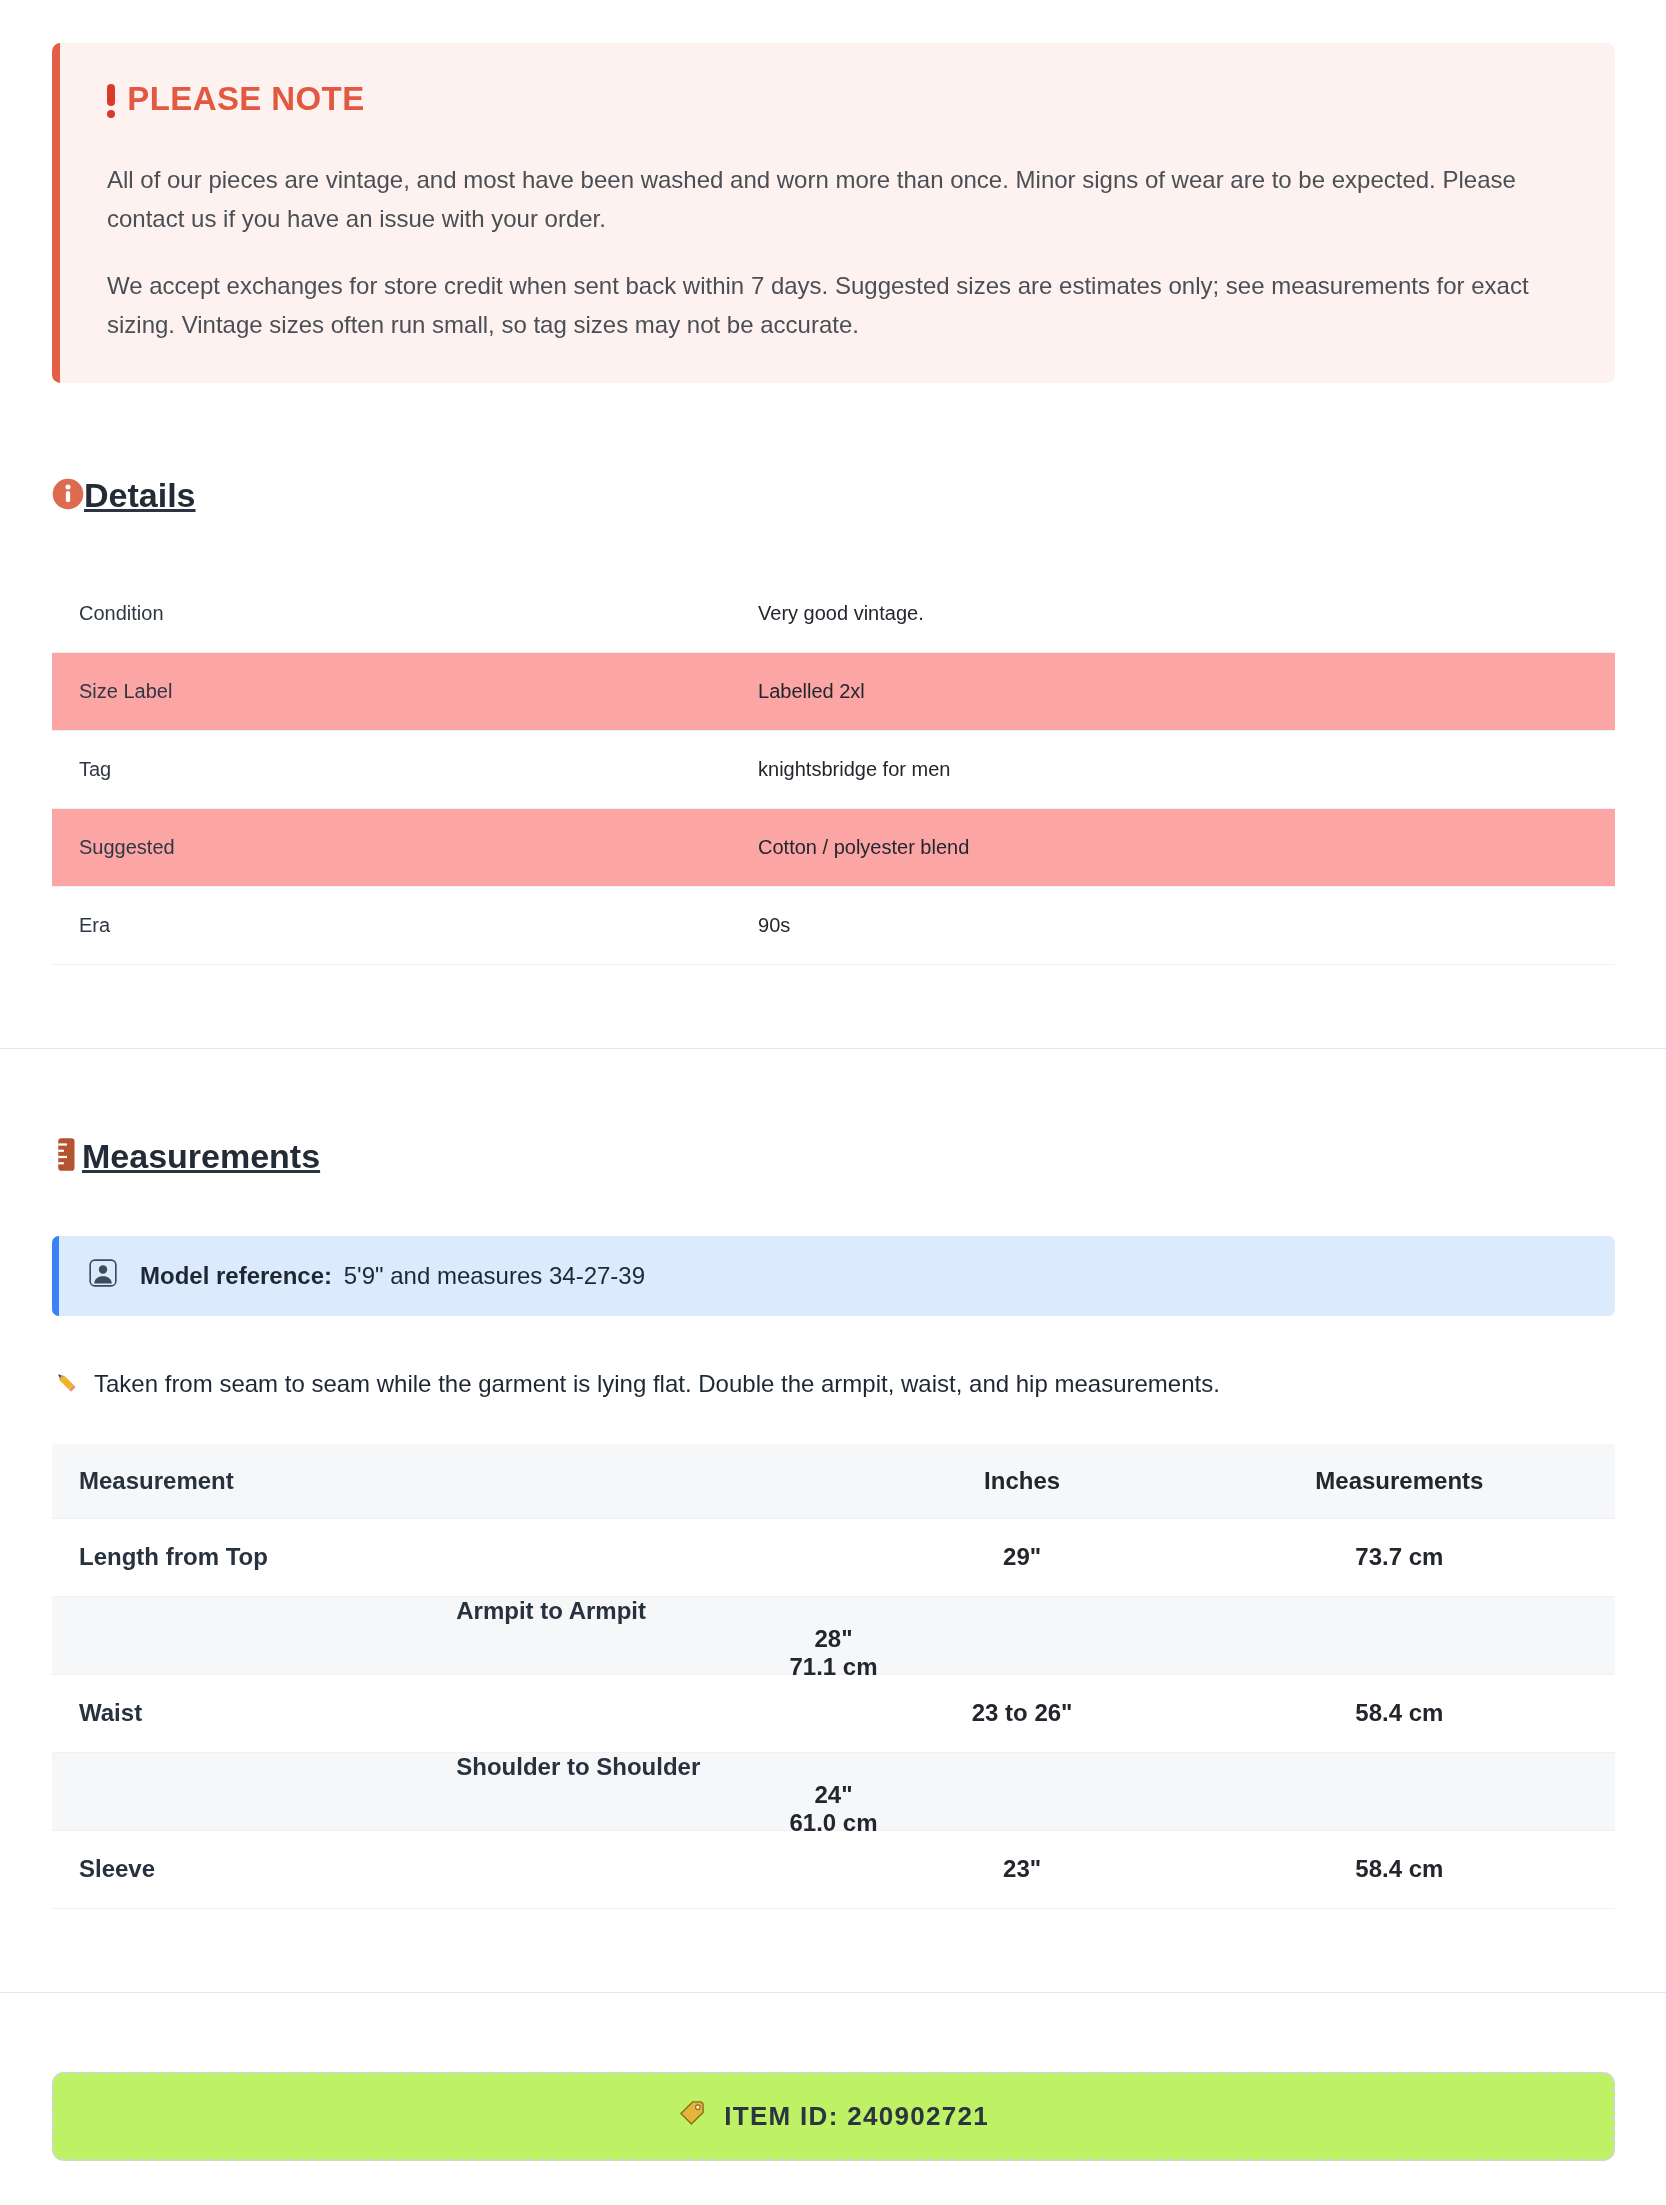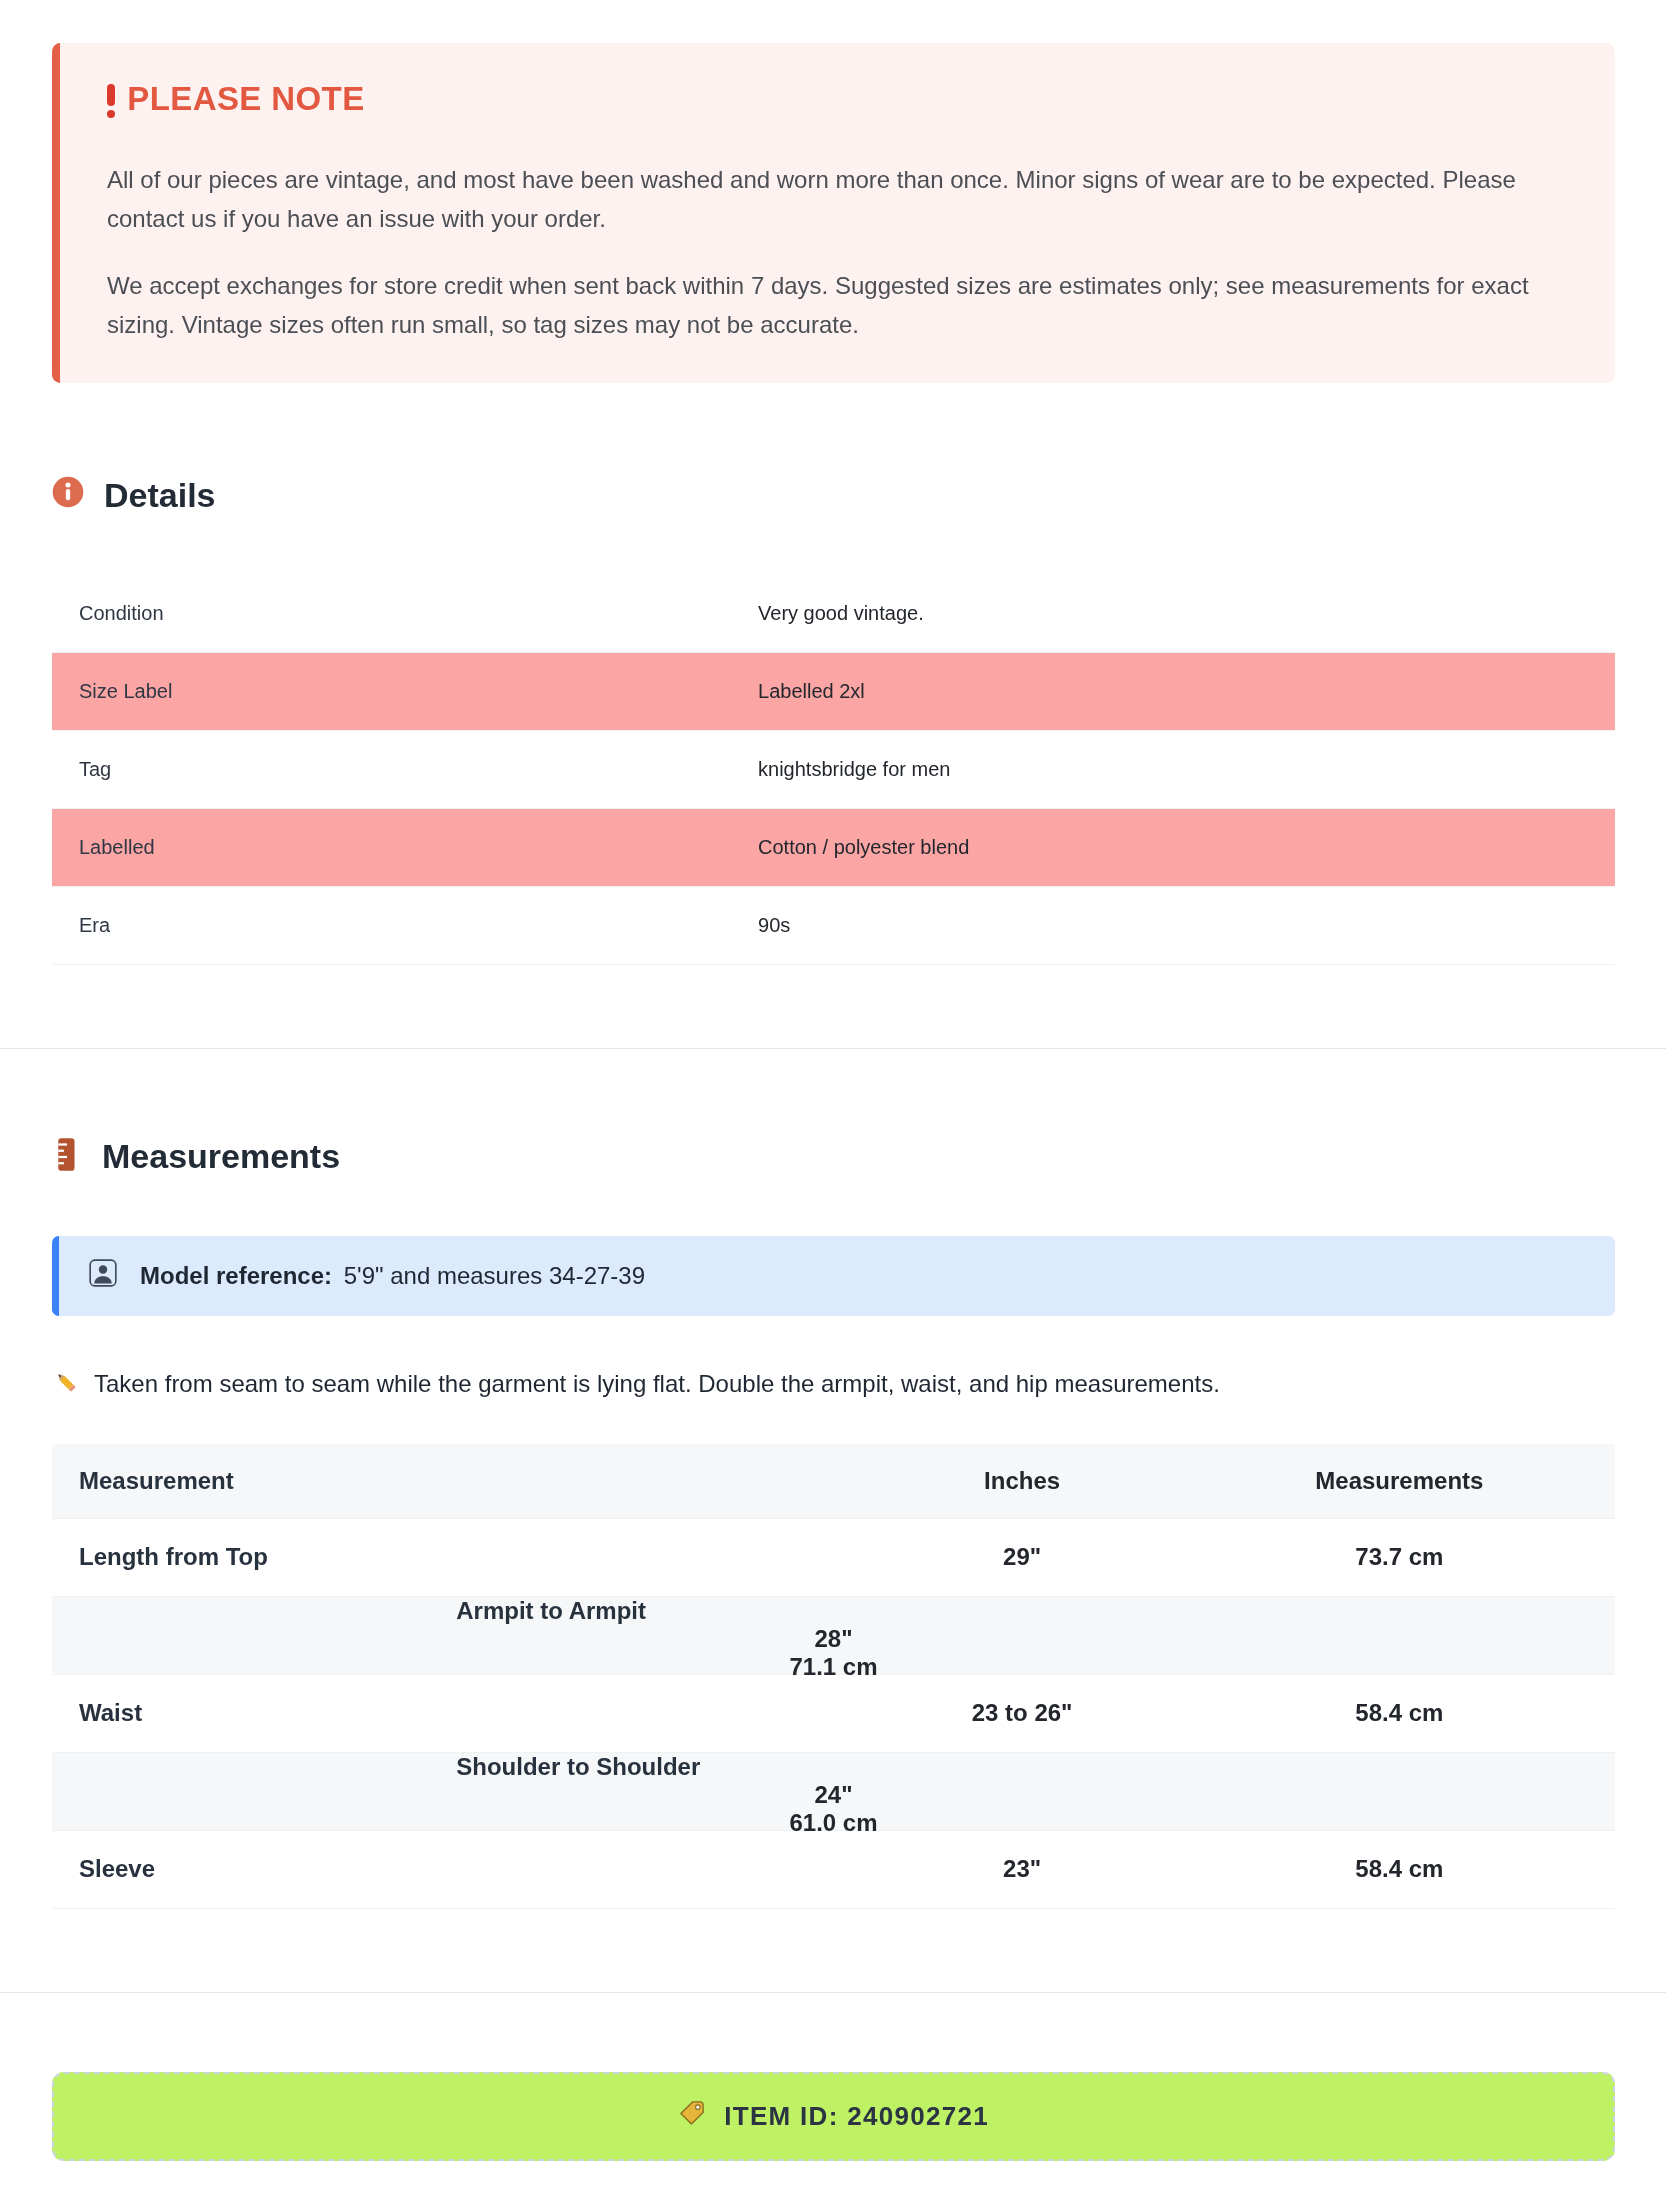--- a/index.html
+++ b/index.html
@@ -42,22 +42,22 @@
     line-height: 1.62;
     color: #4b4f55;
     margin: 0 0 28px 0;
     max-width: 1492px;
   }
   .note-p:last-child { margin-bottom: 0; }
 
   
   .section-title-row {
     display: flex;
-    align-items: flex-start;
-    gap: 20px;
+    align-items: center;
+    text-decoration: underline;
   }
   .section-title {
     font-size: 34px;
     font-weight: 600;
     color: #222b36;
   }
   .icon-svg { display: inline-block; }
 
   .details-section { margin-top: 93px; }
 
@@ -180,21 +180,21 @@
       </div>
       <div class="drow alt">
         <div class="dlabel">Size Label</div>
         <div class="dvalue">Labelled 2xl</div>
       </div>
       <div class="drow">
         <div class="dlabel">Tag</div>
         <div class="dvalue">knightsbridge for men</div>
       </div>
       <div class="drow alt">
-        <div class="dlabel">Labelled</div>
+        <div class="dlabel">Suggested</div>
         <div class="dvalue">Cotton / polyester blend</div>
       </div>
       <div class="drow">
         <div class="dlabel">Era</div>
         <div class="dvalue">90s</div>
       </div>
     </div>
   </div>
 </div>
 

